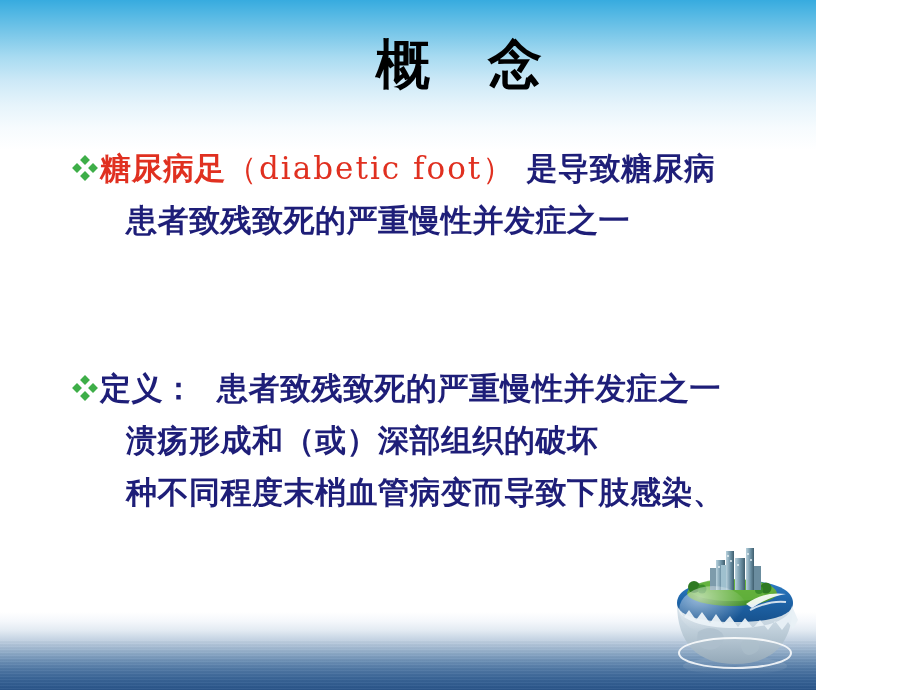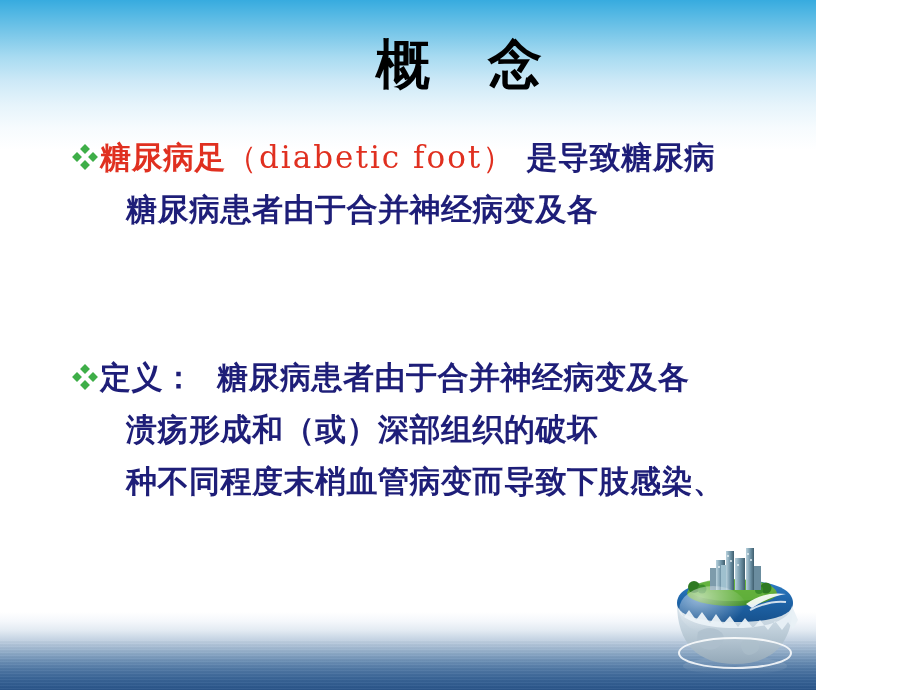--- a/index.html
+++ b/index.html
@@ -83,21 +83,21 @@
     font-weight: bold;
     letter-spacing: 2px;
     line-height: 62px;
     white-space: pre;
   }
 
   
   .body-area {
     position: absolute;
     left: 62px;
-    top: 131px;
+    top: 142px;
     width: 820px;
   }
 
   .bullet-block {
     position: relative;
     padding-left: 38px;
     margin-bottom: 0;
   }
   .bullet-block.second { margin-top: 116px; }
 
@@ -159,36 +159,36 @@
             <rect x="1.5" y="9.5" width="7" height="7" transform="rotate(45 5 13)"></rect>
             <rect x="9.5" y="1.5" width="7" height="7" transform="rotate(45 13 5)"></rect>
             <rect x="17.5" y="9.5" width="7" height="7" transform="rotate(45 21 13)"></rect>
             <rect x="9.5" y="17.5" width="7" height="7" transform="rotate(45 13 21)"></rect>
           </g>
         </svg>
       </span>
 
       <div class="line"><span class="hl-red">糖尿病足</span><span class="hl-red mono-latin">（diabetic foot）</span><span class="navy"> 是导致糖尿病</span></div>
 
-      <div class="line indent">糖尿病患者由于合并神经病变及各</div>
+      <div class="line indent">患者致残致死的严重慢性并发症之一</div>
     </div>
 
     <div class="bullet-block second">
       <span class="bullet-marker">
         <svg width="26" height="26" viewBox="0 0 26 26" aria-hidden="true">
           <g fill="#3eae48">
             <rect x="1.5" y="9.5" width="7" height="7" transform="rotate(45 5 13)"></rect>
             <rect x="9.5" y="1.5" width="7" height="7" transform="rotate(45 13 5)"></rect>
             <rect x="17.5" y="9.5" width="7" height="7" transform="rotate(45 21 13)"></rect>
             <rect x="9.5" y="17.5" width="7" height="7" transform="rotate(45 13 21)"></rect>
           </g>
         </svg>
       </span>
 
-      <div class="line">定义：  糖尿病患者由于合并神经病变及各</div>
+      <div class="line">定义：  患者致残致死的严重慢性并发症之一</div>
 
       <div class="line indent">溃疡形成和（或）深部组织的破坏</div>
 
       <div class="line indent">种不同程度末梢血管病变而导致下肢感染、</div>
     </div>
 
   </div>
 
   <div class="globe-wrap">
     <svg width="152" height="142" viewBox="0 0 152 142" aria-hidden="true">

